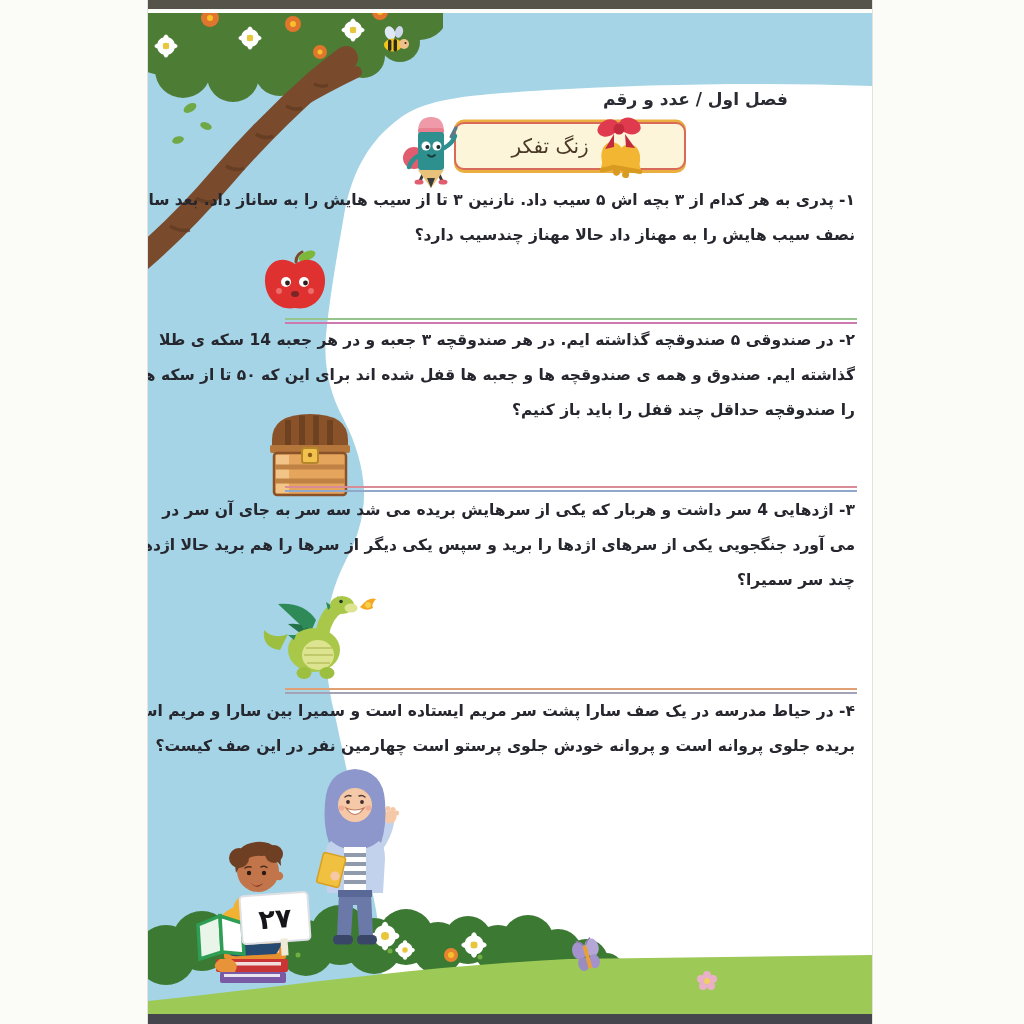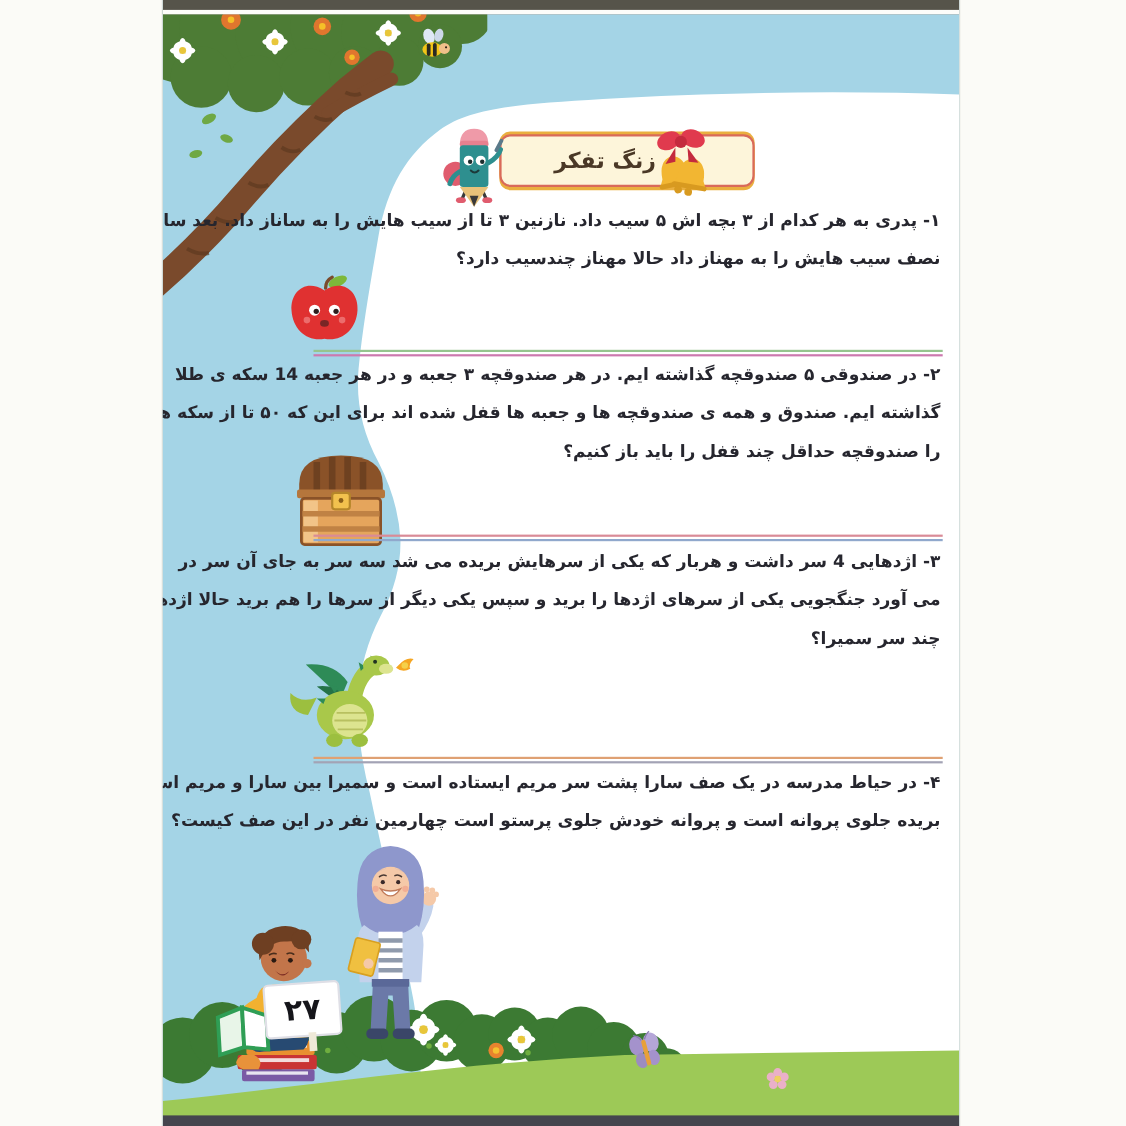--- a/index.html
+++ b/index.html
@@ -25,21 +25,21 @@
   }
   .banner-wrap{position:absolute;left:252px;top:110px;width:295px;height:82px;z-index:4;}
   .banner-plate{
     position:absolute;left:54px;top:12px;width:232px;height:48px;box-sizing:border-box;
     background:#fdf5da;border:2.5px solid #d96a5a;border-radius:10px;
     box-shadow:0 3px 0 #eaaf3f,0 -2.5px 0 #eaaf3f;
   }
   .banner-title{
     position:absolute;left:54px;top:12px;width:232px;height:48px;box-sizing:border-box;
     line-height:48px;text-align:center;padding-right:40px;direction:rtl;
-    font-size:20px;font-weight:bold;color:#4a3826;
+    font-size:20px;font-weight:normal;color:#4a3826;
   }
   .pencil{position:absolute;left:0;top:2px;}
   .bells{position:absolute;left:188px;top:6px;}
   .q{
     position:absolute;right:17px;width:692px;z-index:4;direction:rtl;text-align:right;
     color:#26262e;font-weight:bold;font-size:15.5px;
   }
   .q .line{height:35px;line-height:35px;white-space:nowrap;}
   .q1{top:183px}.q2{top:323px}.q3{top:493px}.q4{top:694px}
   .sep{position:absolute;left:137px;width:572px;z-index:4;}
@@ -143,20 +143,21 @@
       <ellipse cx="242" cy="25" rx="5" ry="7" fill="#dfe8f5" transform="rotate(-20 242 25)"></ellipse>
       <ellipse cx="251" cy="24" rx="4" ry="6" fill="#cdd8ea" transform="rotate(15 251 24)"></ellipse>
       <ellipse cx="245" cy="37" rx="9" ry="6.5" fill="#f2c518"></ellipse>
       <rect x="240" y="31.5" width="3.4" height="11.4" rx="1.7" fill="#2a2a22"></rect>
       <rect x="245.6" y="31" width="3.4" height="12.4" rx="1.7" fill="#2a2a22"></rect>
       <circle cx="256" cy="36" r="5" fill="#f0c08a"></circle>
       <circle cx="257.5" cy="35" r="1" fill="#33241a"></circle>
     </g>
   </svg>
 
+  <div class="chapter">فصل اول / عدد و رقم</div>
 
   <div class="banner-wrap">
     <div class="banner-plate"></div>
     <svg class="pencil" width="62" height="78" viewBox="0 0 62 78">
       <circle cx="14" cy="46" r="11" fill="#e05c6e"></circle>
       <path d="M24 60 l-4 9" stroke="#3a3a3a" stroke-width="3" stroke-linecap="round"></path>
       <path d="M38 60 l4 9" stroke="#3a3a3a" stroke-width="3" stroke-linecap="round"></path>
       <ellipse cx="19" cy="70" rx="4.5" ry="2.6" fill="#e05c6e"></ellipse>
       <ellipse cx="43" cy="70" rx="4.5" ry="2.6" fill="#e05c6e"></ellipse>
       <path d="M18 44 q-7 4 -9 11" stroke="#2e8f8f" stroke-width="4.5" fill="none" stroke-linecap="round"></path>

